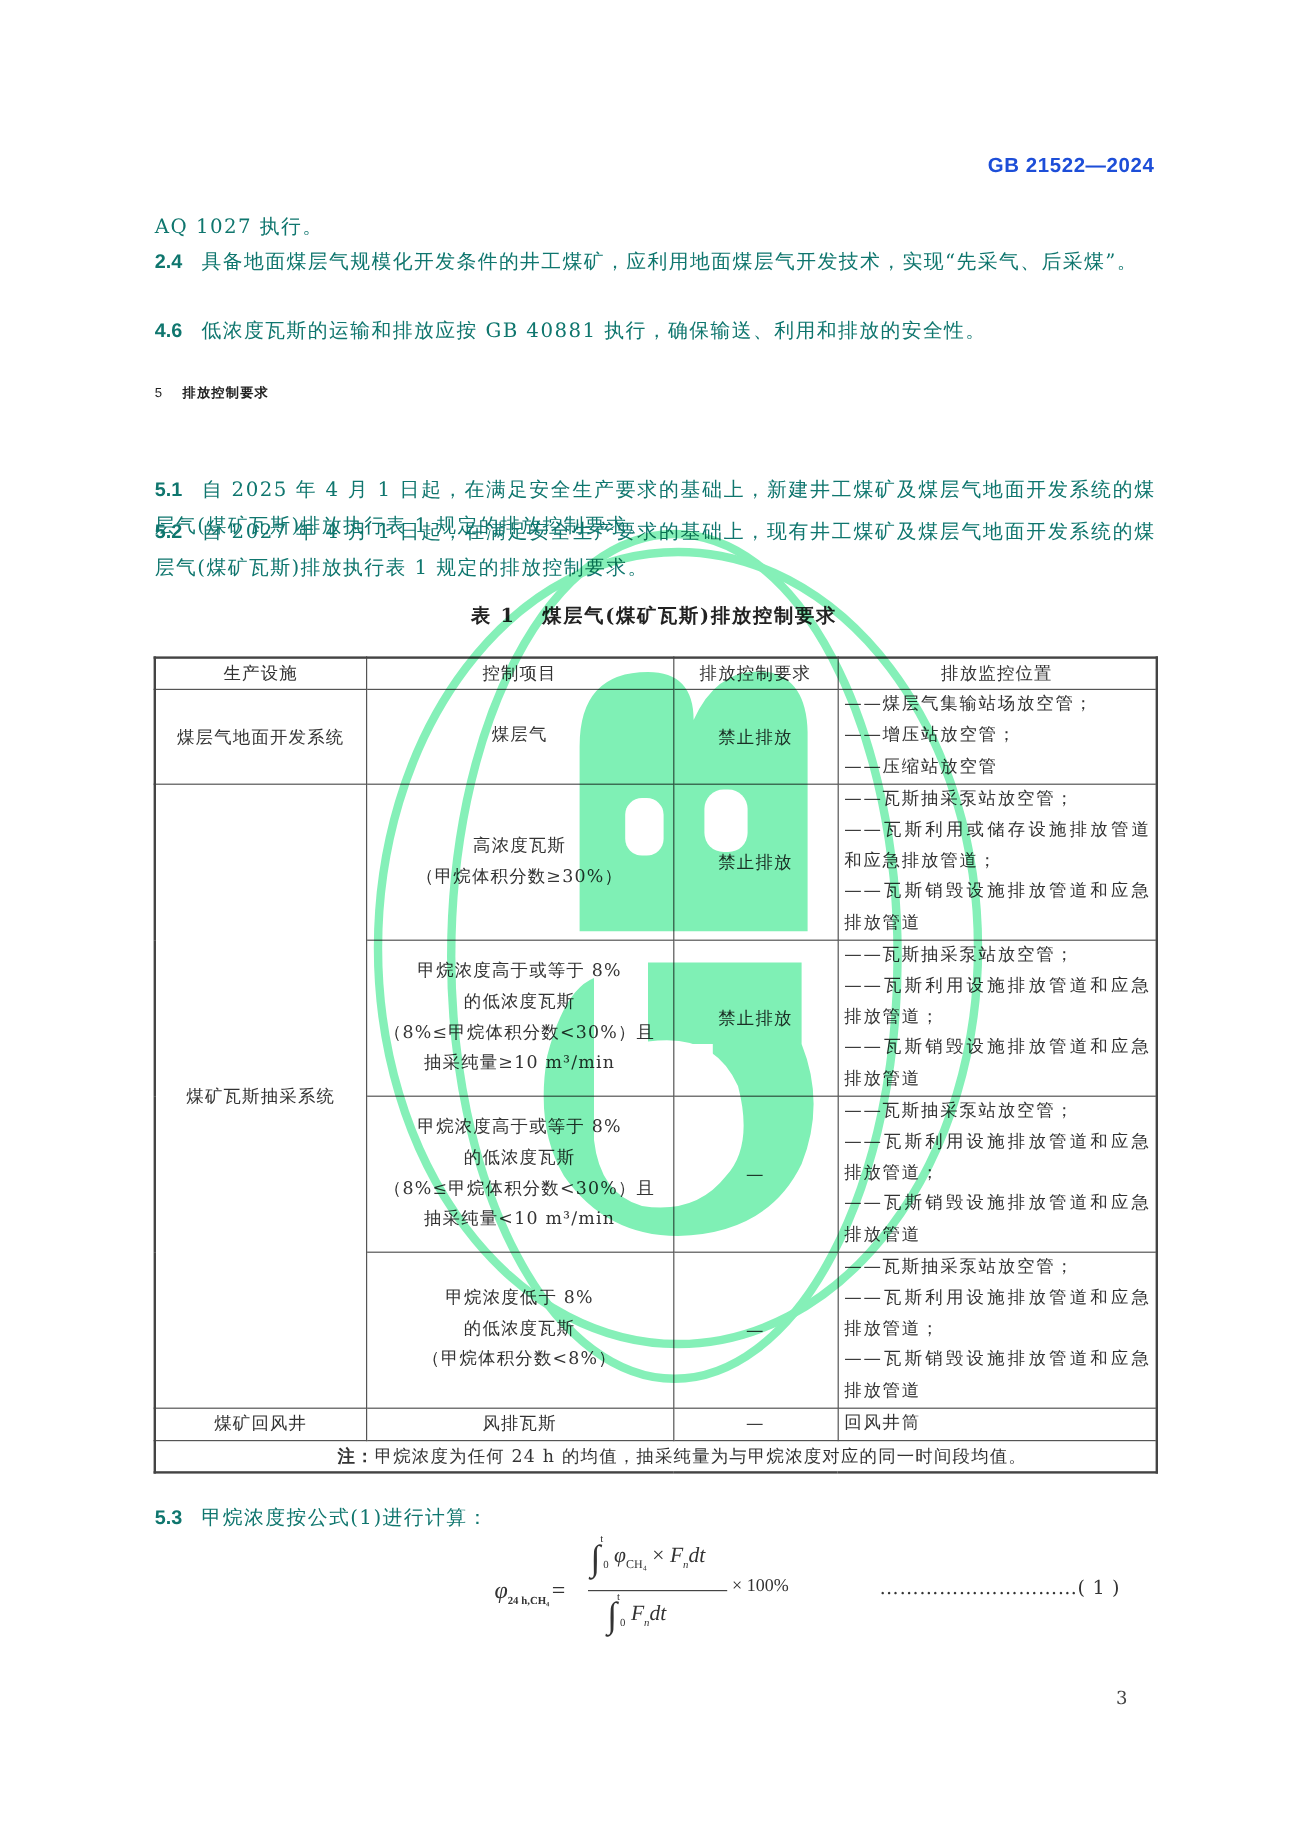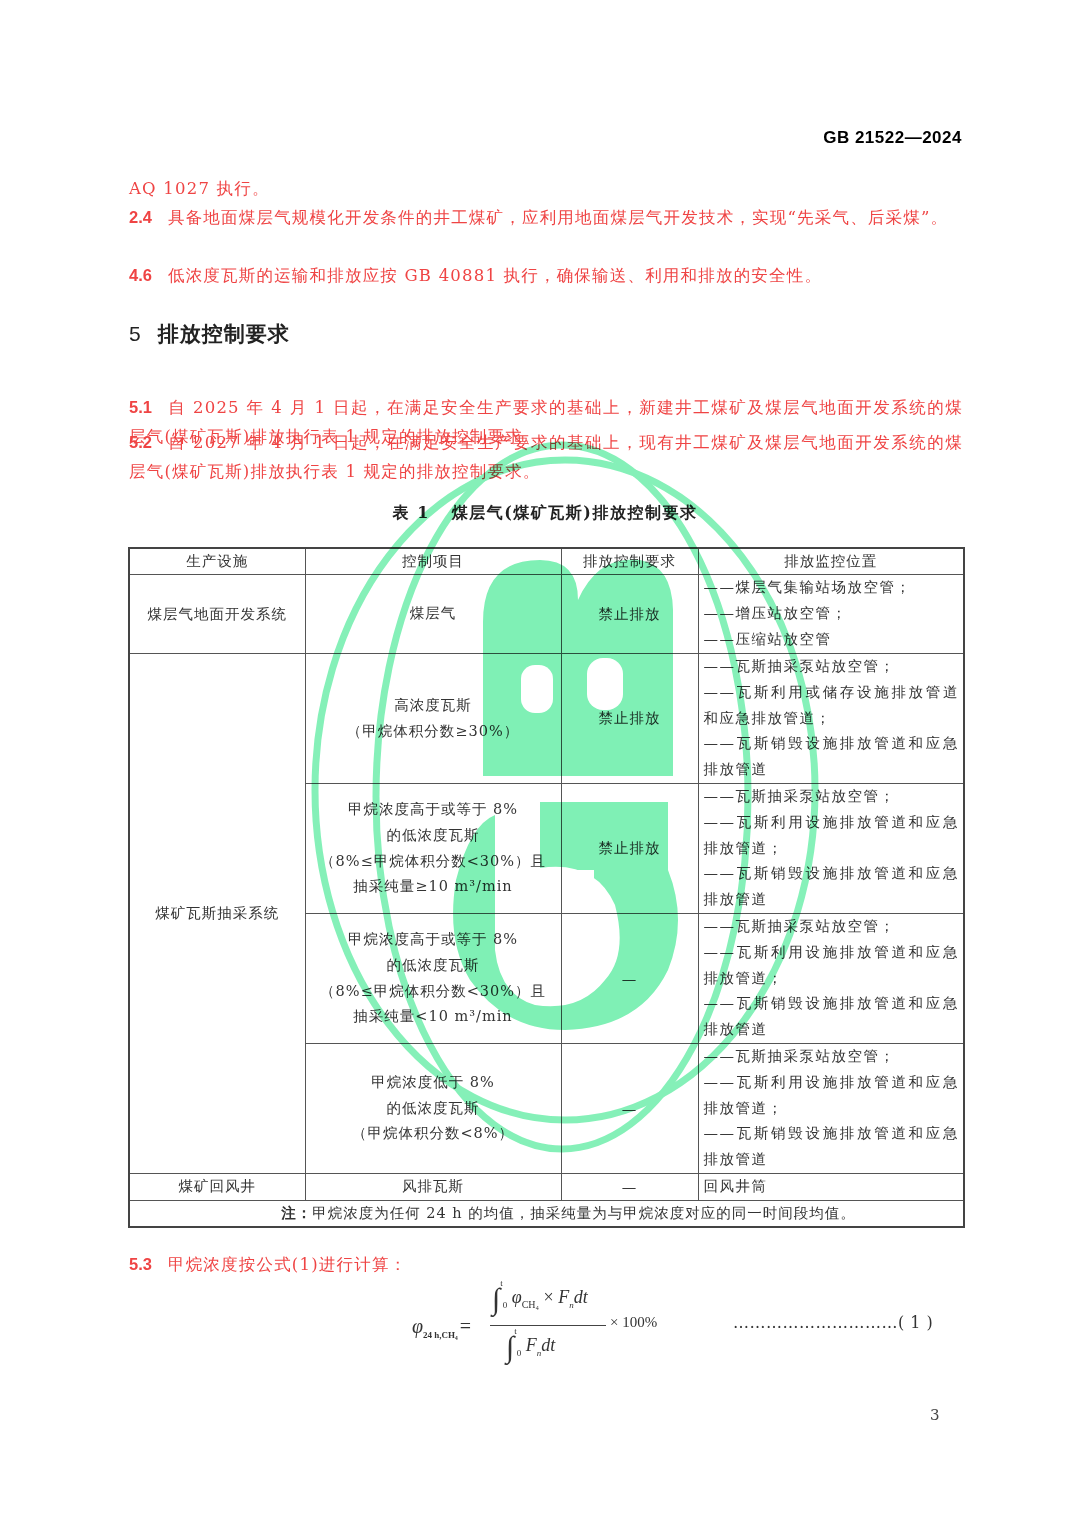--- a/index.html
+++ b/index.html
@@ -1,24 +1,24 @@
 <!DOCTYPE html>
 <html><head>
 <meta charset="utf-8">
 <style>
   html, body { margin: 0; padding: 0; background: #ffffff; }
   body { width: 1080px; height: 1527px; position: relative; overflow: hidden;
          font-family: "DejaVu Serif", "Liberation Serif", serif; color: #2a2a2a; }
   .abs { position: absolute; }
   .hdr { right: 118px; top: 128px; font-family: "Liberation Sans", "DejaVu Sans", sans-serif;
-         font-weight: bold; font-size: 17px; letter-spacing: 0.5px; color: #000000; }
+         font-weight: bold; font-size: 17px; letter-spacing: 0.5px; color: #1d4ed8; }
   .para { left: 129px; width: 834px; font-size: 16.5px; line-height: 29px; letter-spacing: 1.2px;
-          text-align: justify; color: #ef4444; }
+          text-align: justify; color: #0f766e; }
   .num { font-family: "Liberation Sans", "DejaVu Sans", sans-serif; font-weight: bold; margin-right: 16px; letter-spacing: 0; }
-  .sec { left: 129px; top: 320px; font-size: 21px; font-weight: bold; letter-spacing: 1px; color: #222; }
+  .sec { left: 129px; top: 320px; font-size: 11px; font-weight: bold; letter-spacing: 1px; color: #222; }
   .sec .snum { font-family: "Liberation Sans", sans-serif; margin-right: 16px; font-weight: normal; }
   .tcap { left: 0; width: 1090px; top: 503px; text-align: center; font-size: 16px; font-weight: bold; letter-spacing: 1.5px; color: #222; }
   .tcap .tno { margin-right: 22px; }
 
   table.main { position: absolute; left: 128px; top: 547px; width: 835px; border-collapse: collapse;
                table-layout: fixed; font-size: 14.5px; color: #333; letter-spacing: 1px; z-index: 1; }
   table.main td, table.main th { border: 1px solid #555; padding: 0; font-weight: normal; text-align: center; vertical-align: middle; }
   table.main { border: 2px solid #444; }
   table.main th { height: 25px; text-align: center; }
   .mon { text-align: left !important; padding: 0 4px 0 5px !important; line-height: 25.8px; letter-spacing: 1.5px; }

